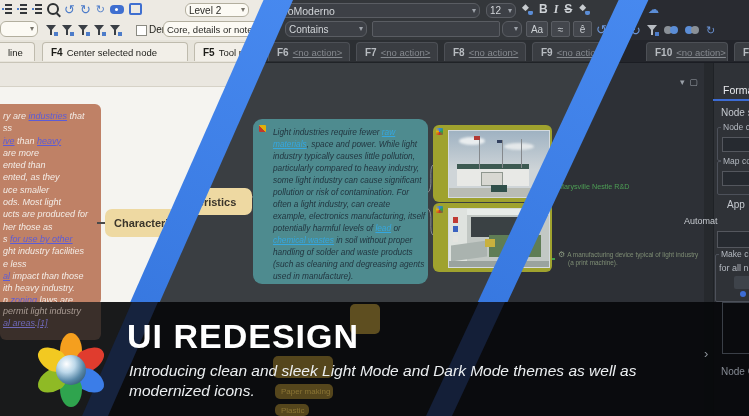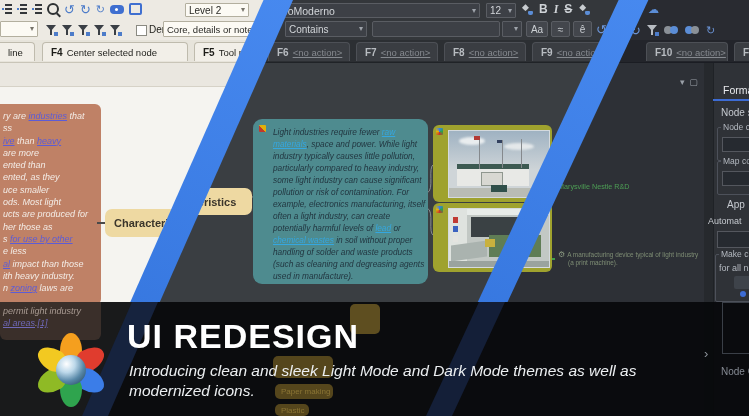--- a/index.html
+++ b/index.html
@@ -17,21 +17,21 @@
   .banner-overlay{position:absolute;left:0;top:302px;width:749px;height:114px;
     background:rgba(8,9,11,0.93);z-index:50;}
   .dimgroup{position:absolute;inset:0;z-index:55;pointer-events:none;padding-left:18px;}
   .banner-content{position:absolute;inset:0;z-index:60;pointer-events:none;}
   
   .lt-toolbar{position:absolute;left:0;top:0;width:749px;height:40px;background:#edeae3;}
   .lt-tabrow{position:absolute;left:0;top:40px;width:749px;height:23px;background:#e7e4db;border-bottom:1px solid #c9c5b8;box-sizing:border-box;}
   .lt-strip{position:absolute;left:0;top:63px;width:749px;height:24px;background:#eae7e0;border-bottom:1px solid #d6d2c7;box-sizing:border-box;}
   .lt-canvas{position:absolute;left:0;top:87px;width:749px;height:329px;background:#f5f4f0;}
   .combo{position:absolute;display:flex;align-items:center;justify-content:space-between;
-    box-sizing:border-box;padding:0 3px;font-size:10px;border-radius:1px;}
+    box-sizing:border-box;padding:0 3px;font-size:10px;border-radius:6px;}
   .combo.light{background:#fcfaf4;border:1px solid #b3af9f;color:#2a2a26;}
   .combo.dark{background:#3d4046;border:1px solid #5a5d63;color:#d2d5d9;}
   .caret{font-size:8px;color:#76736a;line-height:1;}
   .combo.dark .caret{color:#9ea3aa;}
   .iconrow{position:absolute;display:flex;align-items:center;gap:5px;}
   .ic{display:inline-flex;align-items:center;justify-content:center;height:14px;}
   .bars{width:10px;height:10px;position:relative;}
   .bars i{position:absolute;left:3px;width:7px;height:2px;background:#34373b;}
   .bars i:nth-child(1){top:0;} .bars i:nth-child(2){top:4px;} .bars i:nth-child(3){top:8px;}
   .bars b{position:absolute;left:0;width:2px;height:2px;background:#4d7cc9;top:4px;}
@@ -232,20 +232,21 @@
           <div class="nl"><span>ss</span></div>
           <div class="nl"><span class="link">ive</span><span> than </span><span class="link">heavy</span></div>
           <div class="nl"><span>are more</span></div>
           <div class="nl"><span>ented than</span></div>
           <div class="nl"><span>ented, as they</span></div>
           <div class="nl"><span>uce smaller</span></div>
           <div class="nl"><span>ods. Most light</span></div>
           <div class="nl"><span>ucts are produced for</span></div>
           <div class="nl"><span>her those as</span></div>
           <div class="nl"><span>s </span><span class="link">for use by other</span></div>
+          <div class="nl"><span>ght industry facilities</span></div>
           <div class="nl"><span>e less</span></div>
           <div class="nl"><span class="link">al</span><span> impact than those</span></div>
           <div class="nl"><span>ith heavy industry.</span></div>
           <div class="nl"><span>n </span><span class="link">zoning</span><span> laws are</span></div>
         </div>
     </div>
     <div class="abs" style="left:97px;top:222px;width:8px;height:2px;background:#4a4a4a;"></div>
     <div class="node-tan" style="left:105px;top:209px;width:72px;height:28px;padding-left:9px;">
       <span>Characteris</span>
     </div>
@@ -358,22 +359,22 @@
 
     <div class="teal-node" style="left:253px;top:119px;width:175px;height:165px;">
       <span class="mini-icon" style="left:6px;top:6px;"></span>
       <div class="teal-note" id="teal-note">
           <div class="nl"><span>Light industries require fewer </span><span class="link">raw</span></div>
           <div class="nl"><span class="link">materials</span><span>, space and power. While light</span></div>
           <div class="nl"><span>industry typically causes little pollution,</span></div>
           <div class="nl"><span>particularly compared to heavy industry,</span></div>
           <div class="nl"><span>some light industry can cause significant</span></div>
           <div class="nl"><span>pollution or risk of contamination. For</span></div>
+          <div class="nl"><span>often a light industry, can create</span></div>
           <div class="nl"><span>example, electronics manufacturing, itself</span></div>
-          <div class="nl"><span>often a light industry, can create</span></div>
           <div class="nl"><span>potentially harmful levels of </span><span class="link">lead</span><span> or</span></div>
           <div class="nl"><span class="link">chemical wastes</span><span> in soil without proper</span></div>
           <div class="nl"><span>handling of solder and waste products</span></div>
           <div class="nl"><span>(such as cleaning and degreasing agents</span></div>
           <div class="nl"><span>used in manufacture).</span></div>
         </div>
     </div>
 
     <div class="photo-node" style="left:433px;top:125px;width:119px;height:77px;">
       <span class="mini-icon multi" style="left:3px;top:3px;"></span>
@@ -421,21 +422,21 @@
     <div class="ptext" style="left:723px;top:84px;font-size:10.5px;color:#e8eaed;">Format</div>
     <div class="abs" style="left:713px;top:99px;width:36px;height:2px;background:#3d6cd4;"></div>
     <div class="ptext" style="left:721px;top:107px;font-size:10px;">Node st</div>
     <div class="pgroup" style="left:717px;top:127px;width:40px;height:32px;"></div>
     <div class="plegend" style="left:721px;top:122px;">Node c</div>
     <div class="pinput" style="left:722px;top:137px;width:34px;height:15px;"></div>
     <div class="pgroup" style="left:717px;top:161px;width:40px;height:32px;"></div>
     <div class="plegend" style="left:721px;top:156px;">Map co</div>
     <div class="pinput" style="left:722px;top:171px;width:34px;height:15px;"></div>
     <div class="ptext" style="left:727px;top:199px;font-size:10px;">App</div>
-    <div class="ptext" style="left:708px;top:216px;font-size:9px;">Automat</div>
+    <div class="ptext" style="left:684px;top:216px;font-size:9px;">Automat</div>
     <div class="pinput" style="left:717px;top:231px;width:40px;height:17px;"></div>
     <div class="pgroup" style="left:715px;top:254px;width:42px;height:46px;"></div>
     <div class="plegend" style="left:719px;top:249px;">Make c</div>
     <div class="ptext" style="left:719px;top:263px;font-size:9px;color:#b4b9c0;">for all n</div>
     <div class="abs" style="left:734px;top:276px;width:24px;height:13px;background:#3e434a;border-radius:2px;"></div>
     <div class="abs" style="left:740px;top:291px;width:6px;height:6px;border-radius:50%;background:#3d6cd4;"></div>
   </div>
 
   <div class="stripes">
     <div class="stripe" style="left:173px;transform:rotate(23.8deg);"></div>

